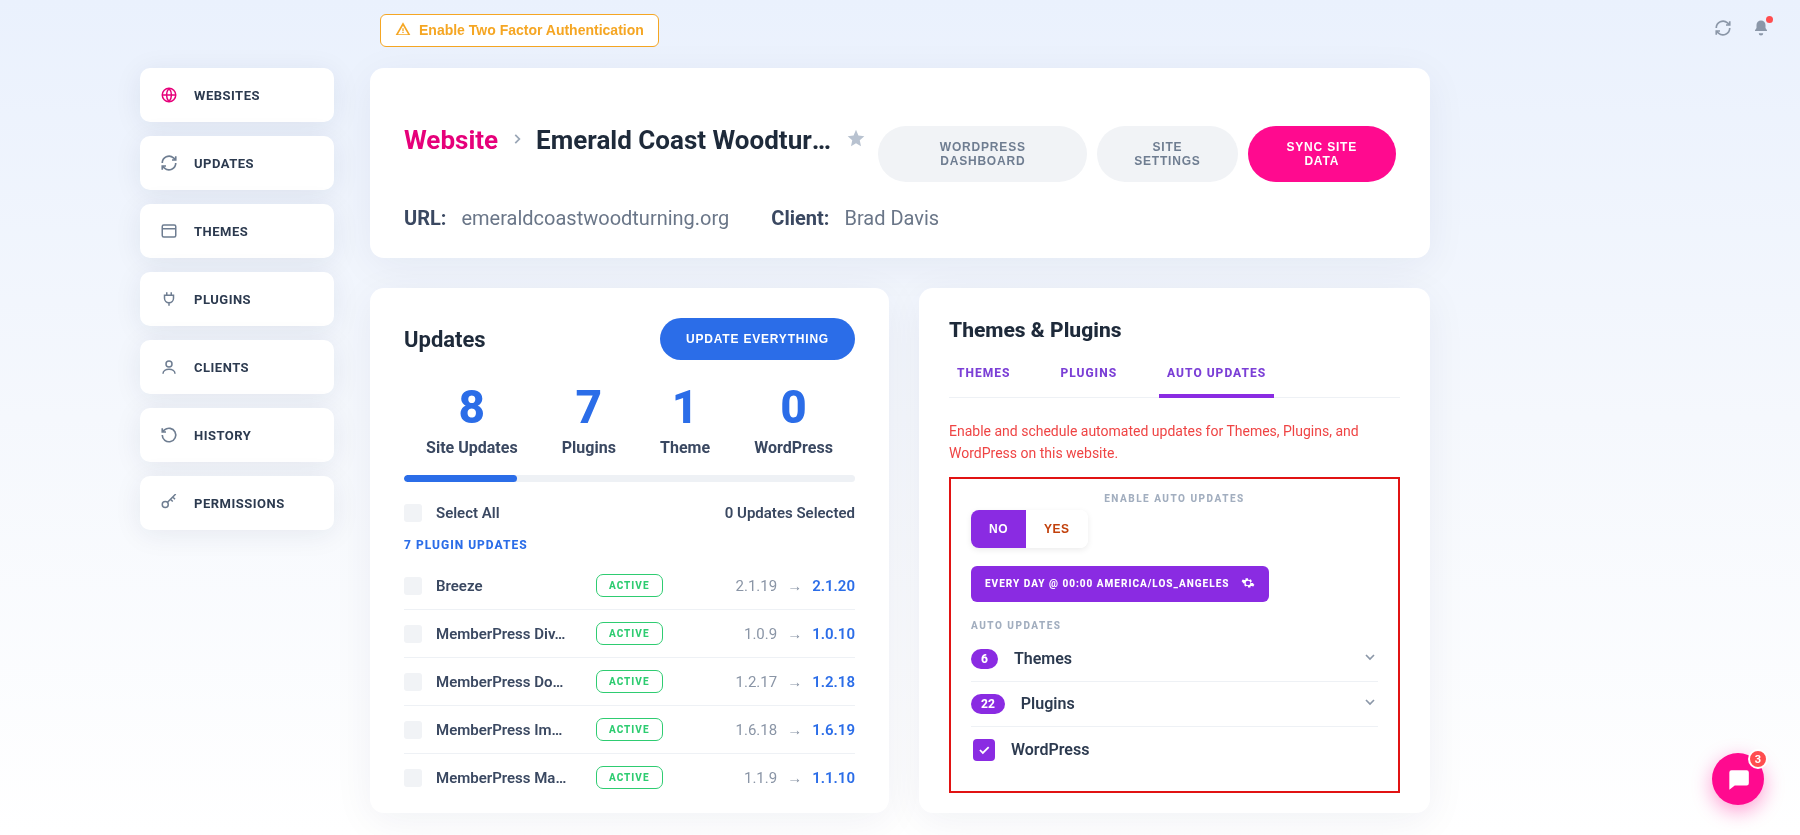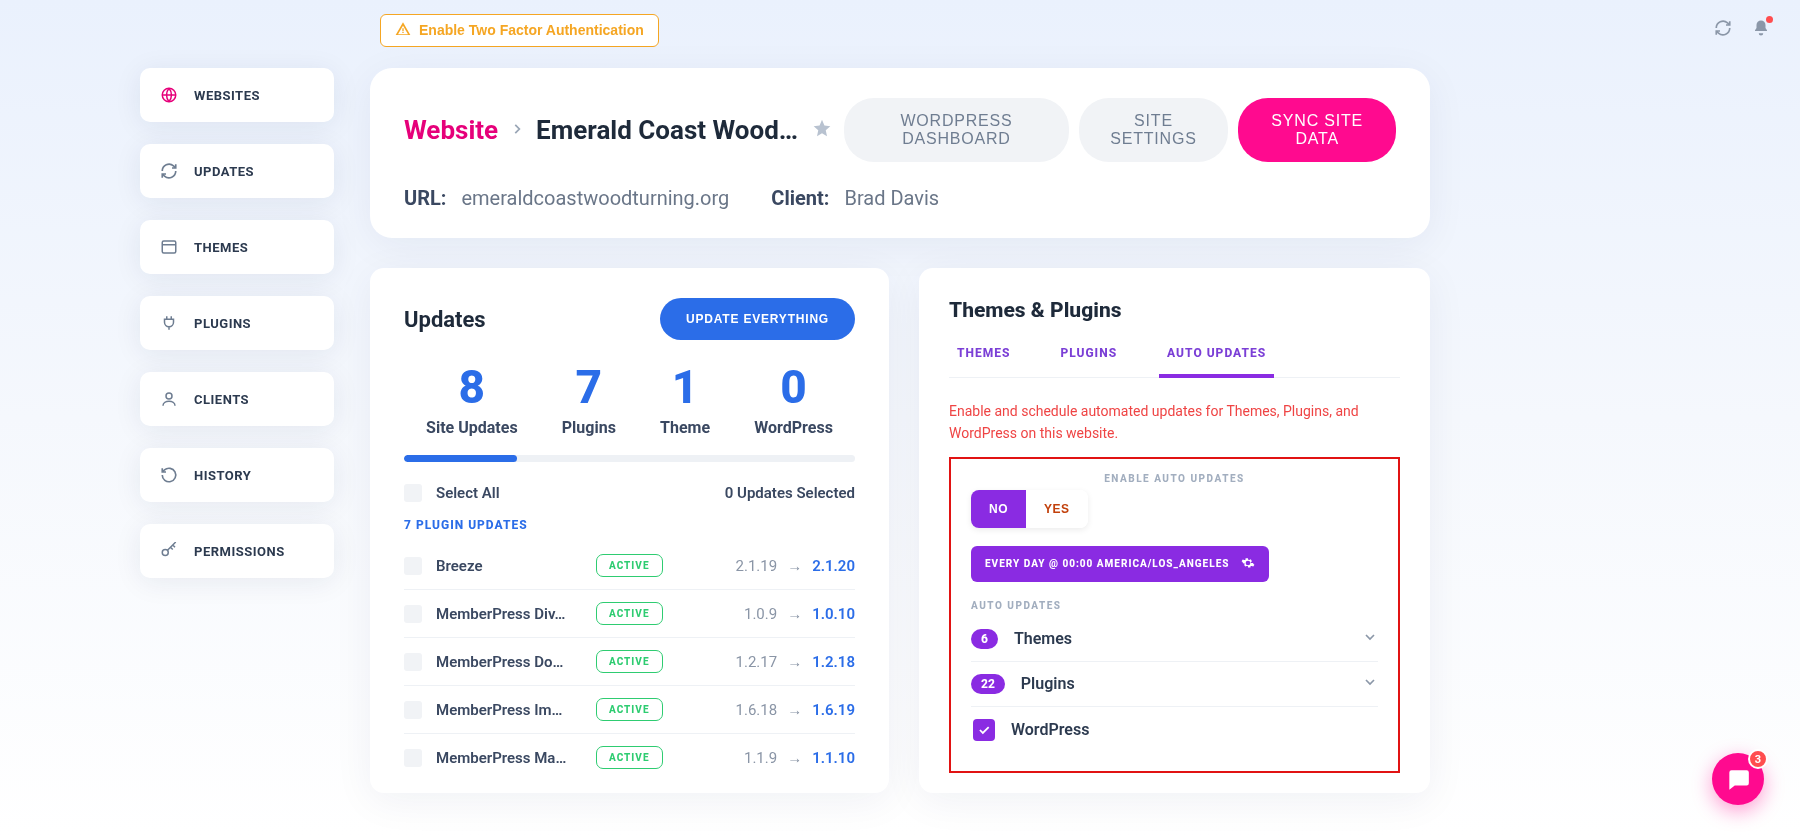--- a/index.html
+++ b/index.html
@@ -41,21 +41,21 @@
 }
 .icon-gray { color: #8b97a8; cursor:pointer; position:relative; }
 .notif-dot {
   position:absolute; top:-3px; right:-3px;
   width:7px; height:7px; border-radius:50%;
   background:#ff4d4f;
 }
 
 
 .layout { display:flex; gap: 36px; padding: 20px 0 0 140px; }
-.sidebar { width: 194px; display:flex; flex-direction:column; gap:22px; }
+.sidebar { width: 194px; display:flex; flex-direction:column; gap:14px; }
 .side-item {
   background:#fff;
   border-radius:10px;
   box-shadow: 0 4px 28px rgba(20,40,80,0.08);
   display:flex;
   align-items:center;
   gap:16px;
   padding: 18px 20px;
   font-size:13px;
   font-weight:700;
@@ -64,36 +64,37 @@
   cursor:pointer;
 }
 .side-item svg { flex:0 0 18px; }
 .side-item.active svg { color:#e6007a; }
 .side-item.alt svg { color:#6e7d91; }
 
 
 .main { flex:1; max-width:1060px; margin-right:60px;}
 .header-card {
   background:#fff;
-  border-radius:22px;
+  border-radius:14px;
   box-shadow: 0 8px 40px rgba(20,40,80,0.06);
   padding: 30px 34px 28px;
   margin-bottom: 30px;
 }
 .hc-row1 { display:flex; align-items:center; gap:12px; margin-bottom: 24px;}
 .bc-website { color:#e6007a; font-size:26px; font-weight:700; }
 .bc-chev { color:#9aa6b6; }
 .bc-title { color:#1e2a3a; font-size:26px; font-weight:700; max-width:380px; white-space:nowrap; overflow:hidden; text-overflow:ellipsis;}
 .star { color:#b8c2d0; cursor:pointer; }
 .hc-actions { margin-left:auto; display:flex; gap:10px; }
 .pill-btn {
   border:none; border-radius:30px;
   padding: 14px 24px;
-  font-size:16px; font-weight:400; letter-spacing:0.8px;
+  font-size:12px; font-weight:700; letter-spacing:0.8px;
   cursor:pointer;
+  margin-top:28px;
 }
 .pill-gray { background:#f1f3f6; color:#6f7d91; }
 .pill-pink { background:#ff0a8f; color:#fff; }
 .hc-row2 { display:flex; gap: 42px; color:#3a4861; font-size:20px;}
 .hc-label { font-weight:700; margin-right:10px;}
 .hc-val { color:#6a7688; }
 
 .cols { display:flex; gap:30px; }
 
 

